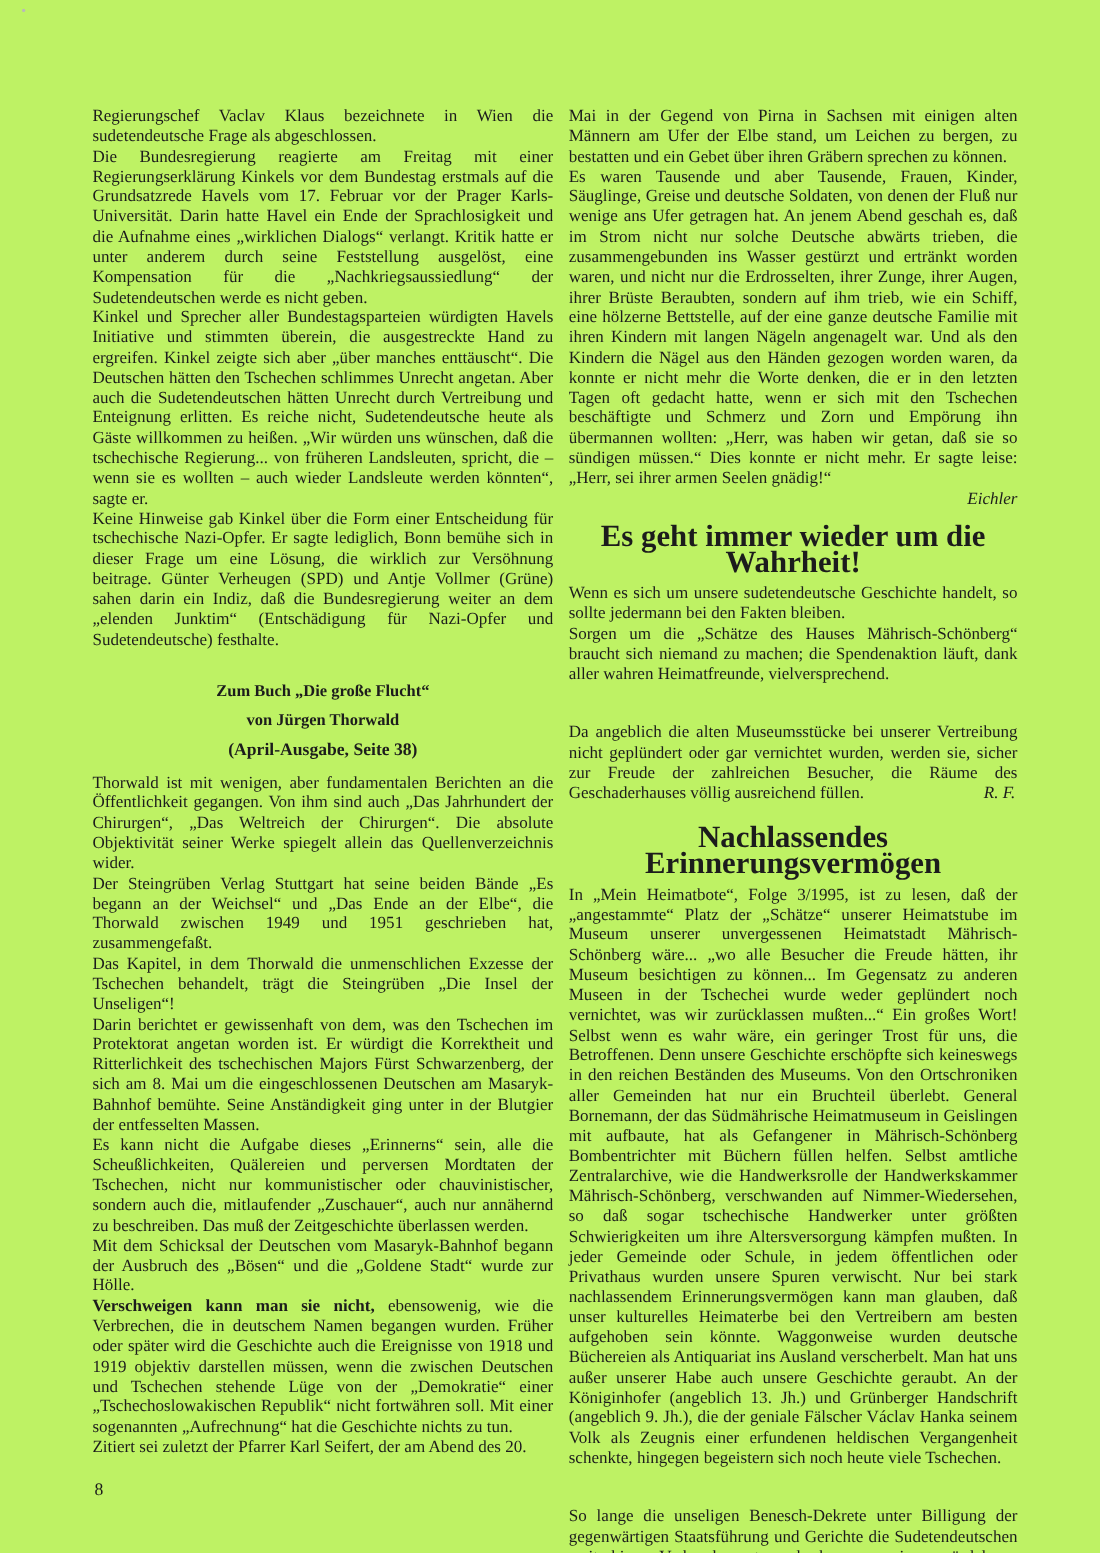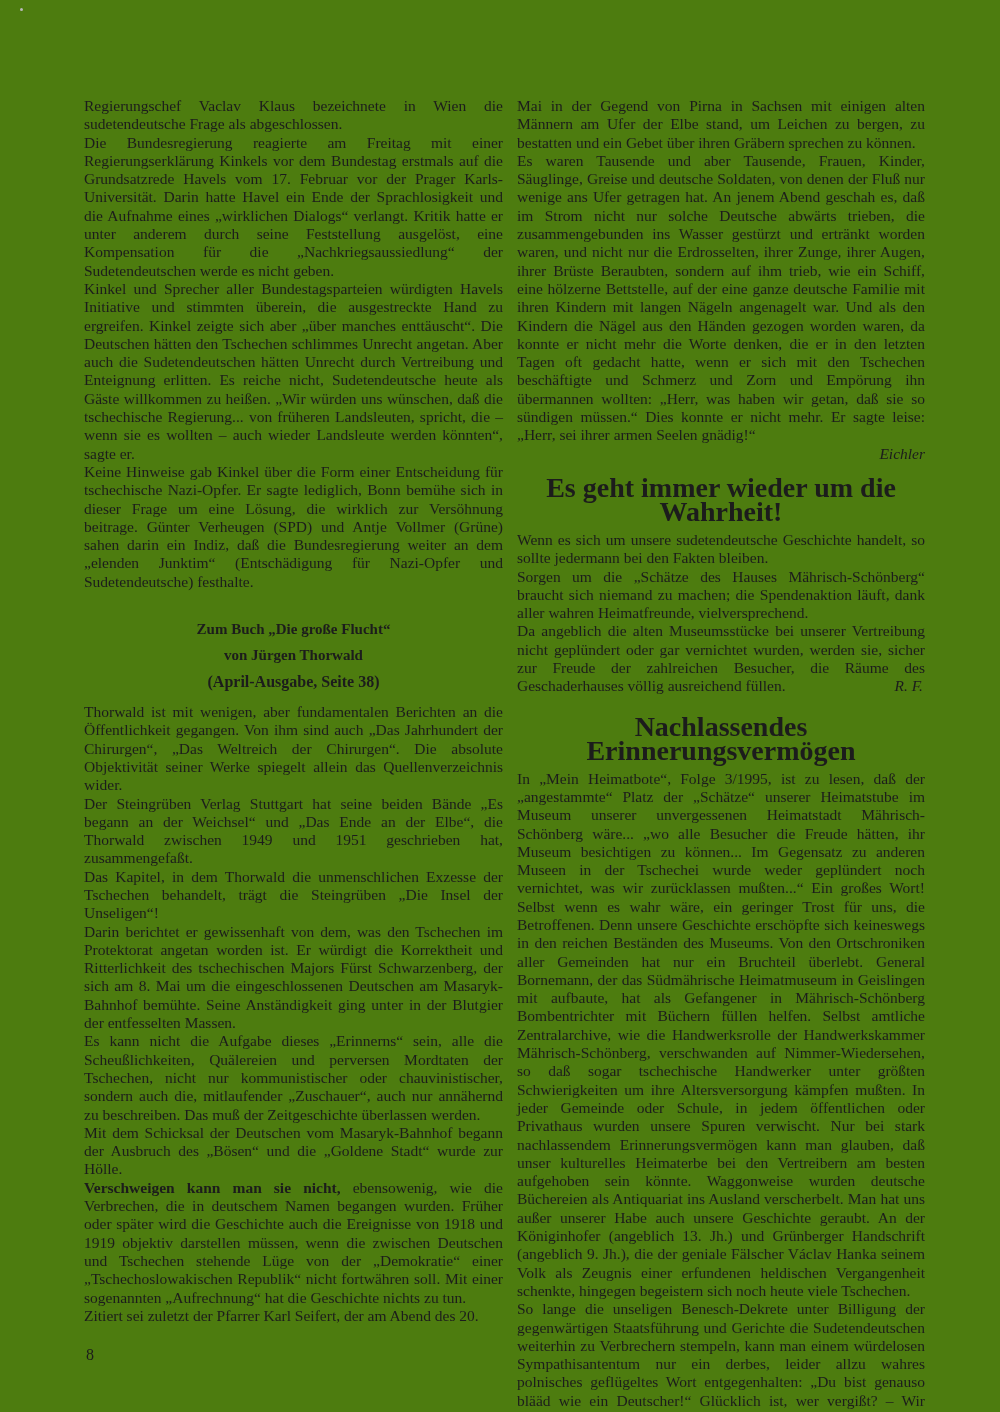--- a/index.html
+++ b/index.html
@@ -1,19 +1,19 @@
 <!DOCTYPE html>
 <html lang="de"><head>
 <meta charset="utf-8">
 <style>
   html,body { margin:0; padding:0; background:#ffffff; }
   .page {
     position:relative;
     width:1000px; height:1412px;
-    background:#4d7c0f;
+    background:#bef264;
     font-family:"Liberation Serif", serif;
     color:#1c1c1c;
     overflow:hidden;
   }
   .col {
     position:absolute; top:97px;
     font-size:15.5px; line-height:18.3px;
     text-align:justify;
   }
   .col-left  { left:84px;  width:419px; }
@@ -35,21 +35,21 @@
     text-align:center; font-weight:bold;
     font-size:28px; line-height:24px;
   }
   .title-wahrheit   { margin:13px 0 7px 0; }
   .title-erinnerung { margin:19px 0 7px 0; }
 
   .signature-line {
     text-align:right; font-style:italic;
     margin:0; padding-right:4px;
   }
-  .para-with-sig { position:relative; }
+  .para-with-sig { position:relative;margin-top:35px; }
   .sig {
     position:absolute; right:2px; bottom:0;
     font-style:italic;
   }
   .page-number {
     position:absolute; left:86px; top:1346px;
     font-size:16px;
   }
   .scan-speck {
     position:absolute; left:20px; top:8px;

